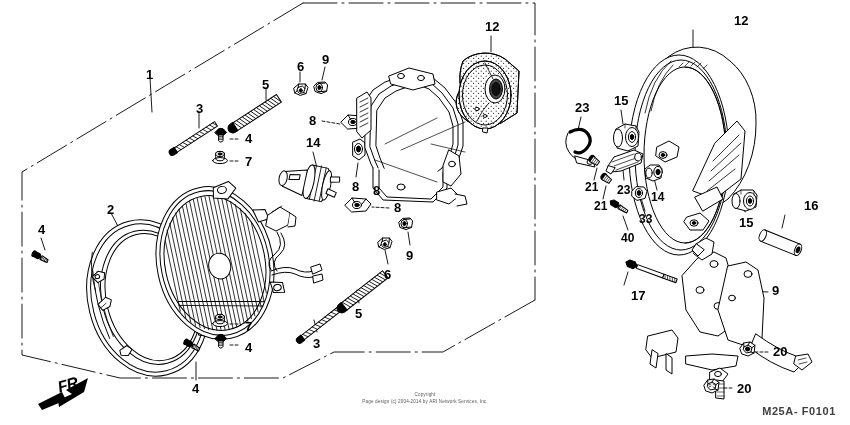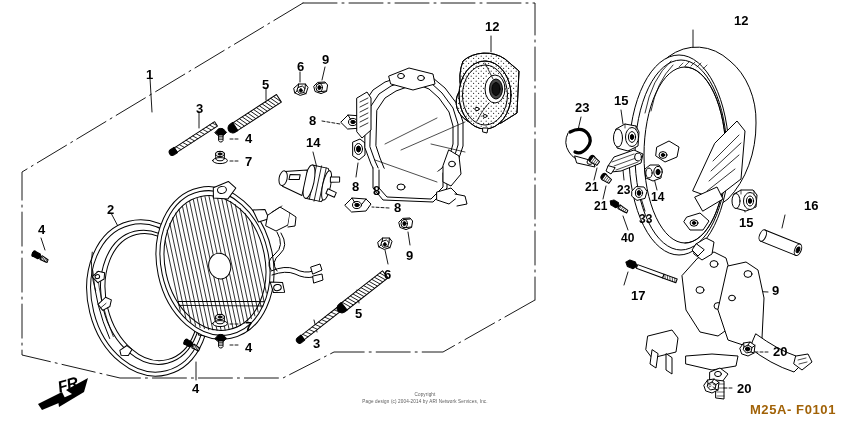--- a/index.html
+++ b/index.html
@@ -26,24 +26,24 @@
     color: #000;
     white-space: nowrap;
     user-select: none;
   }
   .callout.sm { font-size: 12px; }
 
   #diagram-code {
     position: absolute;
     right: 14px; bottom: 8px;
     font-family: "Liberation Sans", sans-serif;
-    font-size: 13px;
+    font-size: 11px;
     font-weight: bold;
     letter-spacing: 0.6px;
-    color: #a16207;
+    color: #404040;
   }
   #copyright {
     position: absolute;
     left: 0; right: 0; bottom: 20px;
     text-align: center;
     font-family: "Liberation Sans", sans-serif;
     font-size: 4.6px;
     line-height: 1.55;
     color: #5a5a5a;
     letter-spacing: 0.15px;

